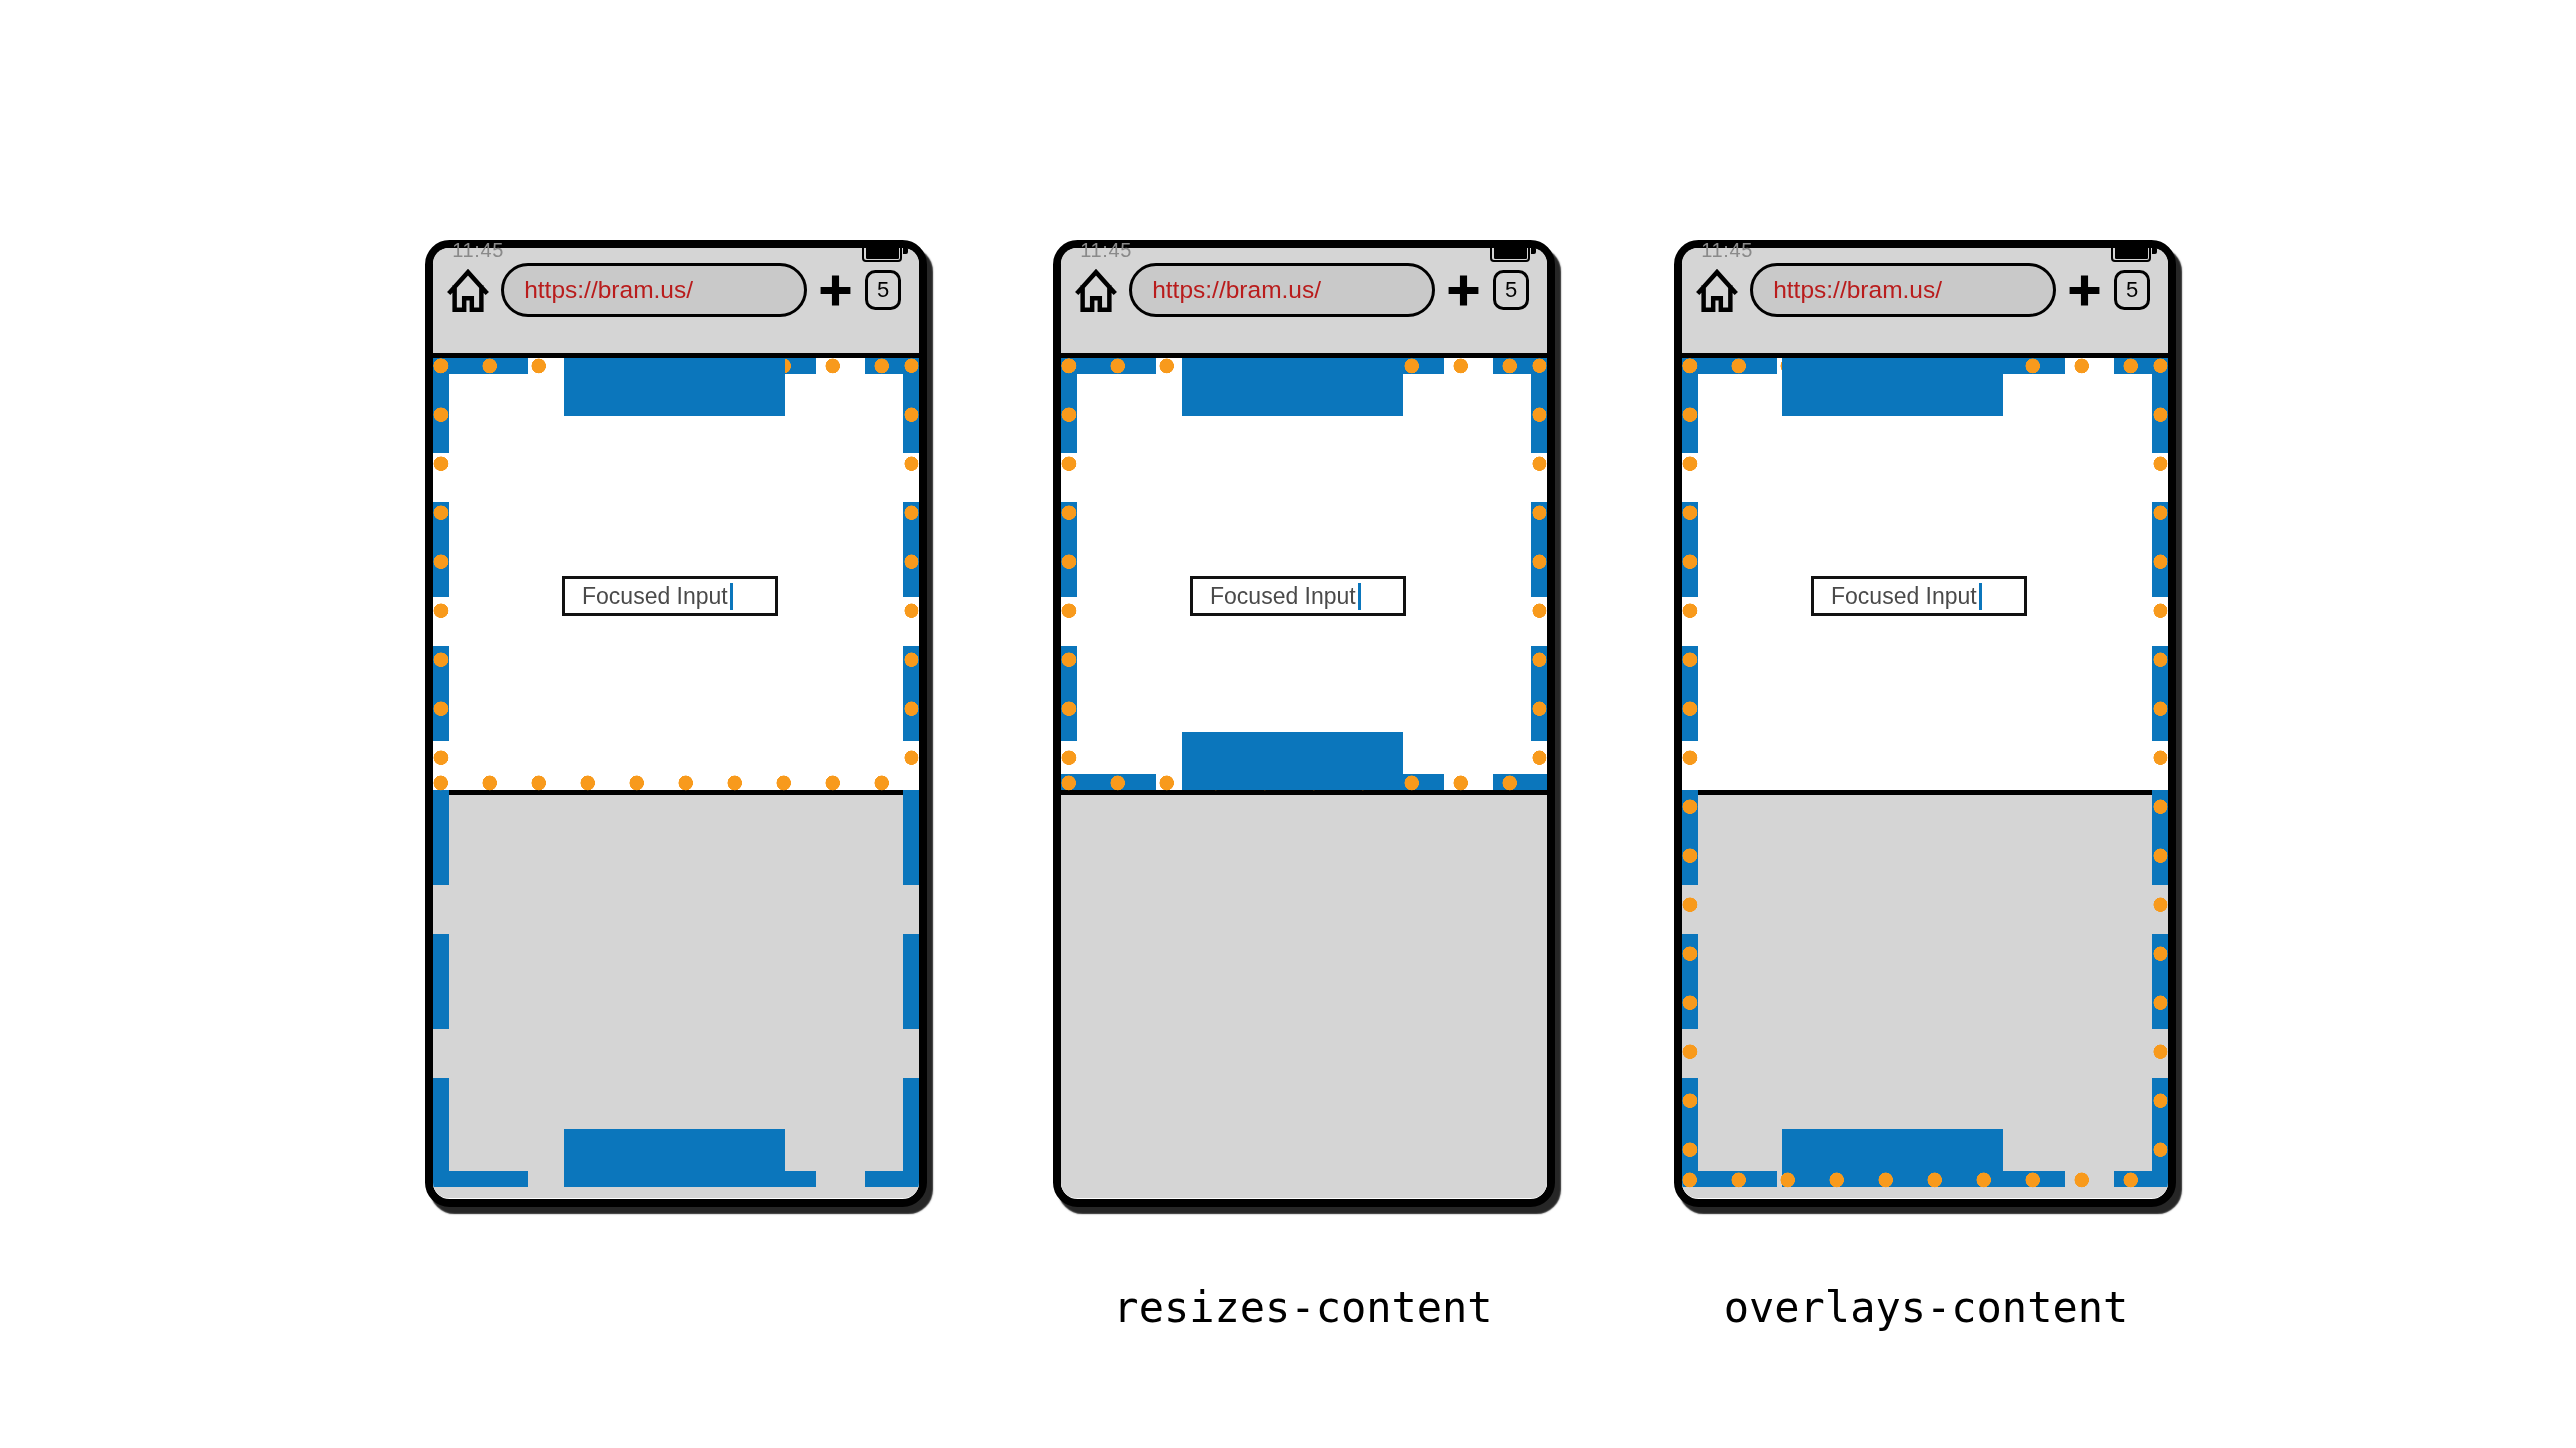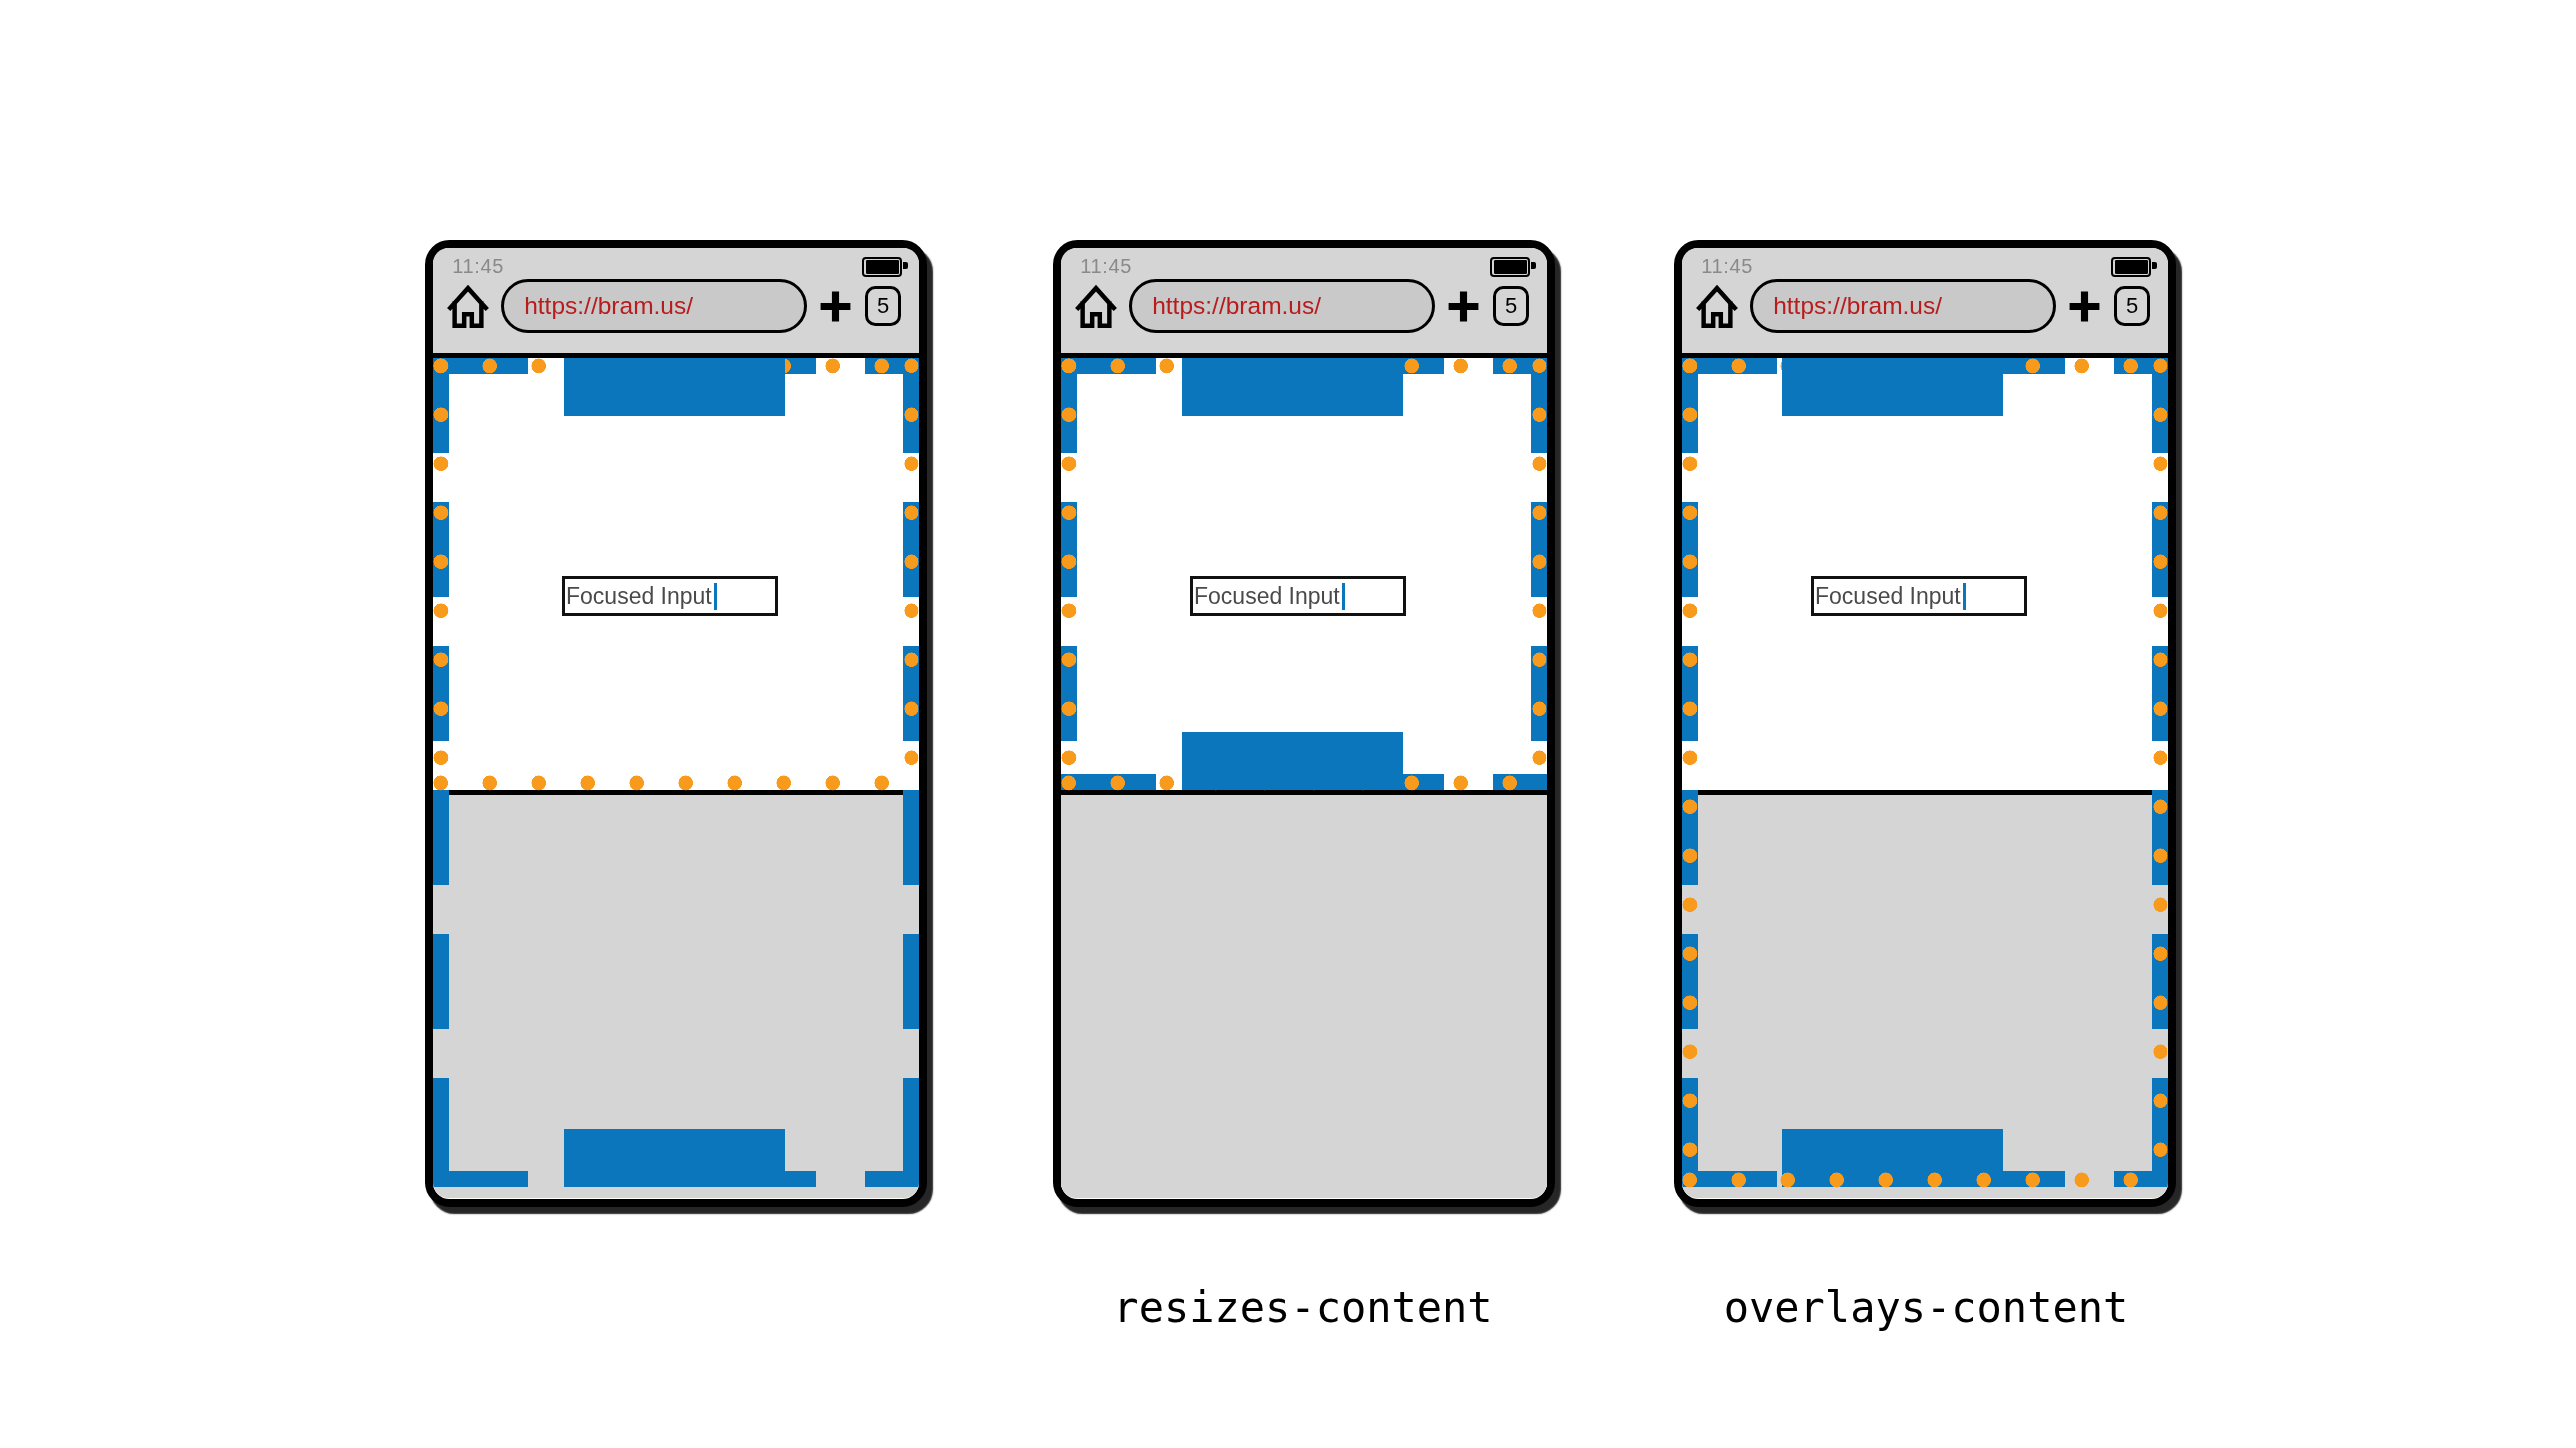--- a/index.html
+++ b/index.html
@@ -9,22 +9,22 @@
 
   
   .phone{position:absolute;top:240px;width:502px;height:967px;box-sizing:border-box;
          border:8.4px solid #000;border-radius:24.5px;background:#fff;
          box-shadow:5.8px 7px 1.3px rgba(0,0,0,.85);}
   .phone1{left:425px;} .phone2{left:1053px;} .phone3{left:1674px;}
 
   
   .chrome{position:absolute;left:0;right:0;top:0;height:105px;background:var(--gray);
           border-bottom:5.2px solid #000;border-radius:15.5px 15.5px 0 0;z-index:5;}
-  .status{display:flex;justify-content:space-between;align-items:center;
-          padding:6.4px 16.7px 0 19.3px;height:30px;box-sizing:border-box;}
+  .status{display:flex;justify-content:space-between;align-items:flex-end;
+          padding:6.4px 16.7px 0 19.3px;height:14px;box-sizing:border-box;}
   .time{font-size:20px;color:#8a8a8a;letter-spacing:0.6px;}
   .battery{position:relative;width:36px;height:16.7px;border:2.6px solid #000;border-radius:3.9px;margin-top:1.3px;}
   .battery::before{content:"";position:absolute;inset:1.3px;background:#000;border-radius:1.3px;}
   .battery::after{content:"";position:absolute;right:-7.7px;top:3.2px;width:5.2px;height:7.7px;background:#000;border-radius:0 1.9px 1.9px 0;}
   .navrow{display:flex;align-items:center;padding:1.3px 18px 0 14px;gap:11.6px;}
   .homeicon{flex:0 0 auto;}
   .urlpill{flex:1 1 auto;height:54px;box-sizing:border-box;border:3.9px solid #000;border-radius:30px;
            background:#c9c9c9;display:flex;align-items:center;padding-left:20.6px;
            font-size:24.5px;color:#b91c1c;}
   .plusicon{flex:0 0 auto;}
@@ -51,21 +51,21 @@
   .o-col{position:absolute;width:15.5px;z-index:3;background-repeat:repeat-y;background-size:15.5px 49px;
          background-image:radial-gradient(circle at 7.7px 7.7px,var(--orange) 0 7px,transparent 7.4px);}
   .o-top{left:0;right:0;top:0;} .o-left{left:0;top:0;} .o-right{right:0;top:0;} .o-bottom{left:0;right:0;}
 
   
   .hf{position:absolute;width:221px;height:58px;background:var(--blue);z-index:4;}
 
   
   .finput{position:absolute;left:129px;top:218px;width:216px;height:40px;box-sizing:border-box;
           border:3.2px solid #111;background:#fff;z-index:4;display:flex;align-items:center;
-          padding-left:1px;font-size:23px;color:#4a4a4a;white-space:nowrap;}
+          padding-left:17px;font-size:23px;color:#4a4a4a;white-space:nowrap;}
   .caret{display:inline-block;width:3.2px;height:27px;background:var(--blue);margin-left:1.9px;}
 
   
   .mode-rv .b-left,.mode-rv .b-right{height:829px;}
   .mode-rv .b-bottom{top:813px;}
   .mode-rv .o-left,.mode-rv .o-right{height:432px;}
   .mode-rv .o-bottom{top:417px;}
   .mode-rv .hf-header{left:131px;top:0;}
   .mode-rv .hf-footer{left:131px;top:771px;}
 

